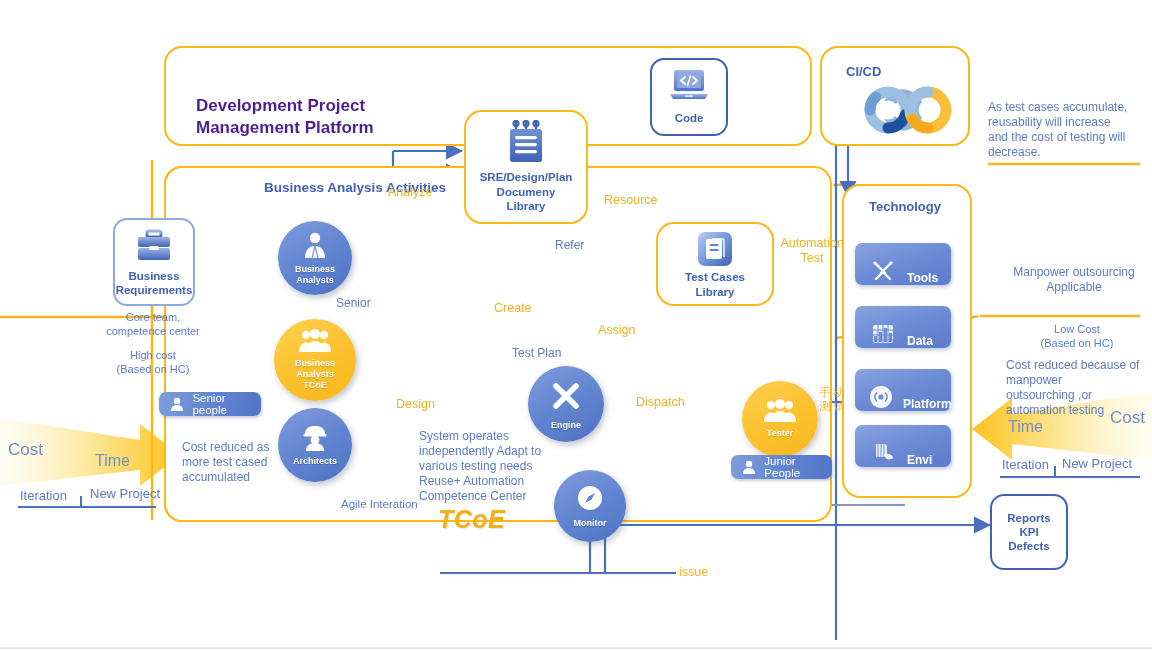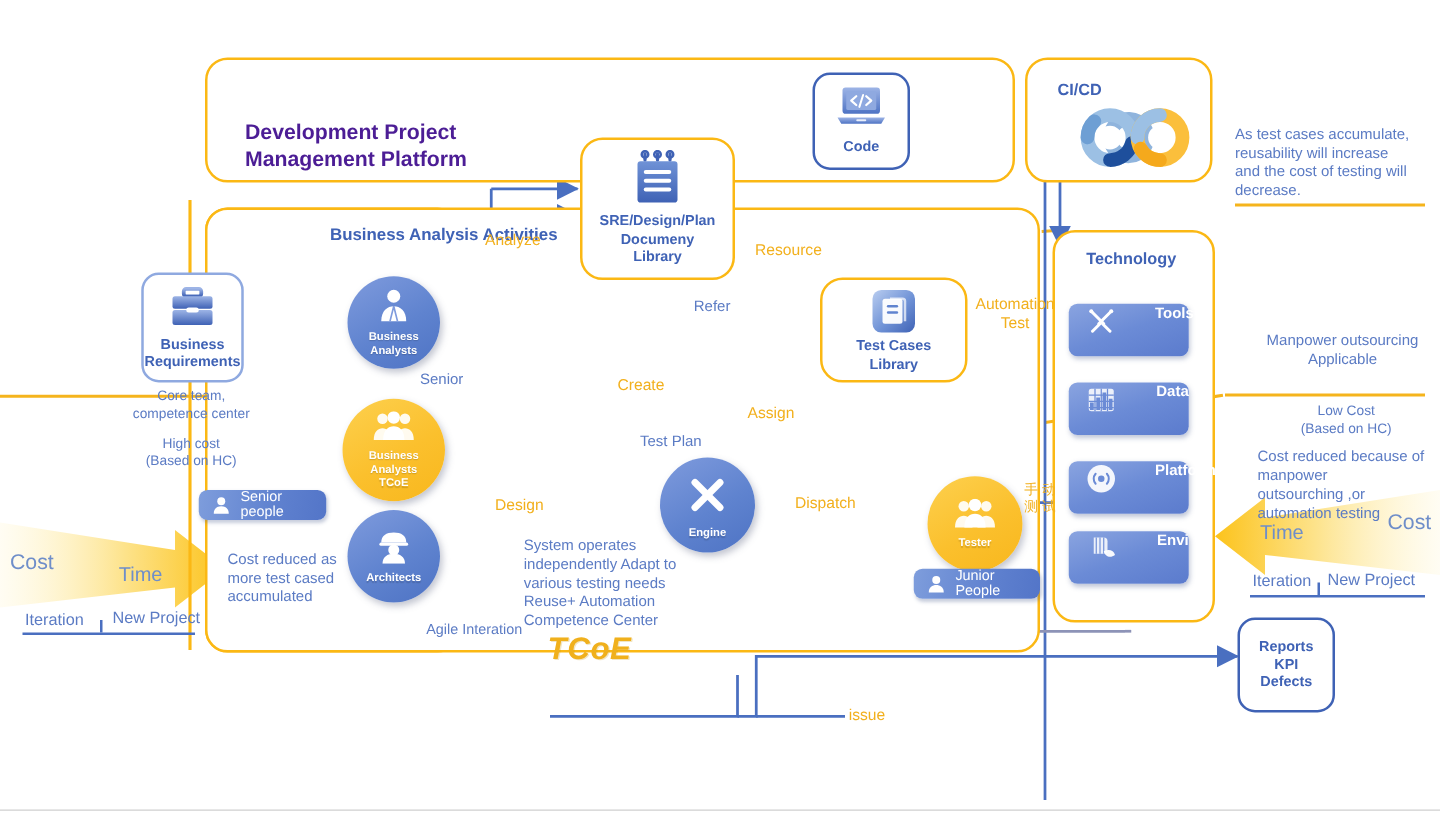--- a/index.html
+++ b/index.html
@@ -21,23 +21,23 @@
 
   
   .circ{position:absolute;border-radius:50%;display:flex;flex-direction:column;
         align-items:center;justify-content:center;box-shadow:2px 3px 6px rgba(80,90,120,.35);}
   .circ .clbl{color:#fff;font-size:9px;line-height:11px;text-align:center;font-weight:600;
               text-shadow:0 1px 1px rgba(0,0,0,.18);}
   .c-blue{background:linear-gradient(150deg,#7f9bdd 0%,#5f83cf 55%,#4e73c4 100%);}
   .c-gold{background:linear-gradient(150deg,#fdd04e 0%,#fbc02d 55%,#f8b71d 100%);}
 
   
-  .pill{position:absolute;border-radius:7px;display:flex;align-items:flex-start;
+  .pill{position:absolute;border-radius:7px;display:flex;align-items:flex-end;
         background:linear-gradient(160deg,#8aa4e0 0%,#6b8bd6 50%,#5b7bcd 100%);
-        box-shadow:1px 2px 4px rgba(70,90,140,.35);gap:21px;}
+        box-shadow:1px 2px 4px rgba(70,90,140,.35);}
   .pill .plbl{color:#fff;font-size:12px;font-weight:bold;}
   .pill .picon{width:28px;height:28px;margin:0 10px 0 14px;display:flex;align-items:center;justify-content:center;}
 
   
   .ptag{position:absolute;border-radius:7px;display:flex;align-items:center;
         background:linear-gradient(100deg,#7e9ddc 0%,#5f81cf 60%,#5375c8 100%);
         box-shadow:1px 2px 3px rgba(70,90,140,.3);}
   .ptag .ptxt{color:#fff;font-size:11.5px;}
   .ptag .picon{width:18px;height:18px;margin:0 7px 0 9px;display:flex;align-items:center;justify-content:center;}
 
@@ -357,20 +357,29 @@
   <div class="circ c-blue" style="left:528px;top:366px;width:76px;height:76px;">
     <span style="margin-bottom:1px;">
       <svg width="38" height="38" viewBox="0 0 38 38" fill="none" stroke="#fff" stroke-width="5.5" stroke-linecap="round" stroke-linejoin="round">
         <path d="M9 9 L29 29"></path>
         <path d="M29 9 L9 29"></path>
       </svg>
     </span>
     <span class="clbl">Engine</span>
   </div>
 
+  <div class="circ c-blue" style="left:554px;top:470px;width:72px;height:72px;">
+    <span style="margin-bottom:1px;">
+      <svg width="30" height="30" viewBox="0 0 30 30">
+        <circle cx="15" cy="15" r="12" fill="#fff"></circle>
+        <path d="M20 10 L13.5 13.5 L10 20 L16.5 16.5 Z" fill="#5f83cf"></path>
+      </svg>
+    </span>
+    <span class="clbl">Monitor</span>
+  </div>
 
   <div class="circ c-gold" style="left:742px;top:381px;width:76px;height:76px;">
     <span style="margin-bottom:1px;">
       <svg width="34" height="24" viewBox="0 0 34 24" fill="#fff">
         <circle cx="8" cy="6" r="4.2" opacity="0.92"></circle>
         <path d="M1 23 C1 16 4.5 13.5 8 13.5 C11.5 13.5 15 16 15 23 Z" opacity="0.92"></path>
         <circle cx="26" cy="6" r="4.2" opacity="0.92"></circle>
         <path d="M19 23 C19 16 22.5 13.5 26 13.5 C29.5 13.5 33 16 33 23 Z" opacity="0.92"></path>
         <circle cx="17" cy="5" r="5"></circle>
         <path d="M8.5 23 C8.5 15 12.5 12 17 12 C21.5 12 25.5 15 25.5 23 Z"></path>

